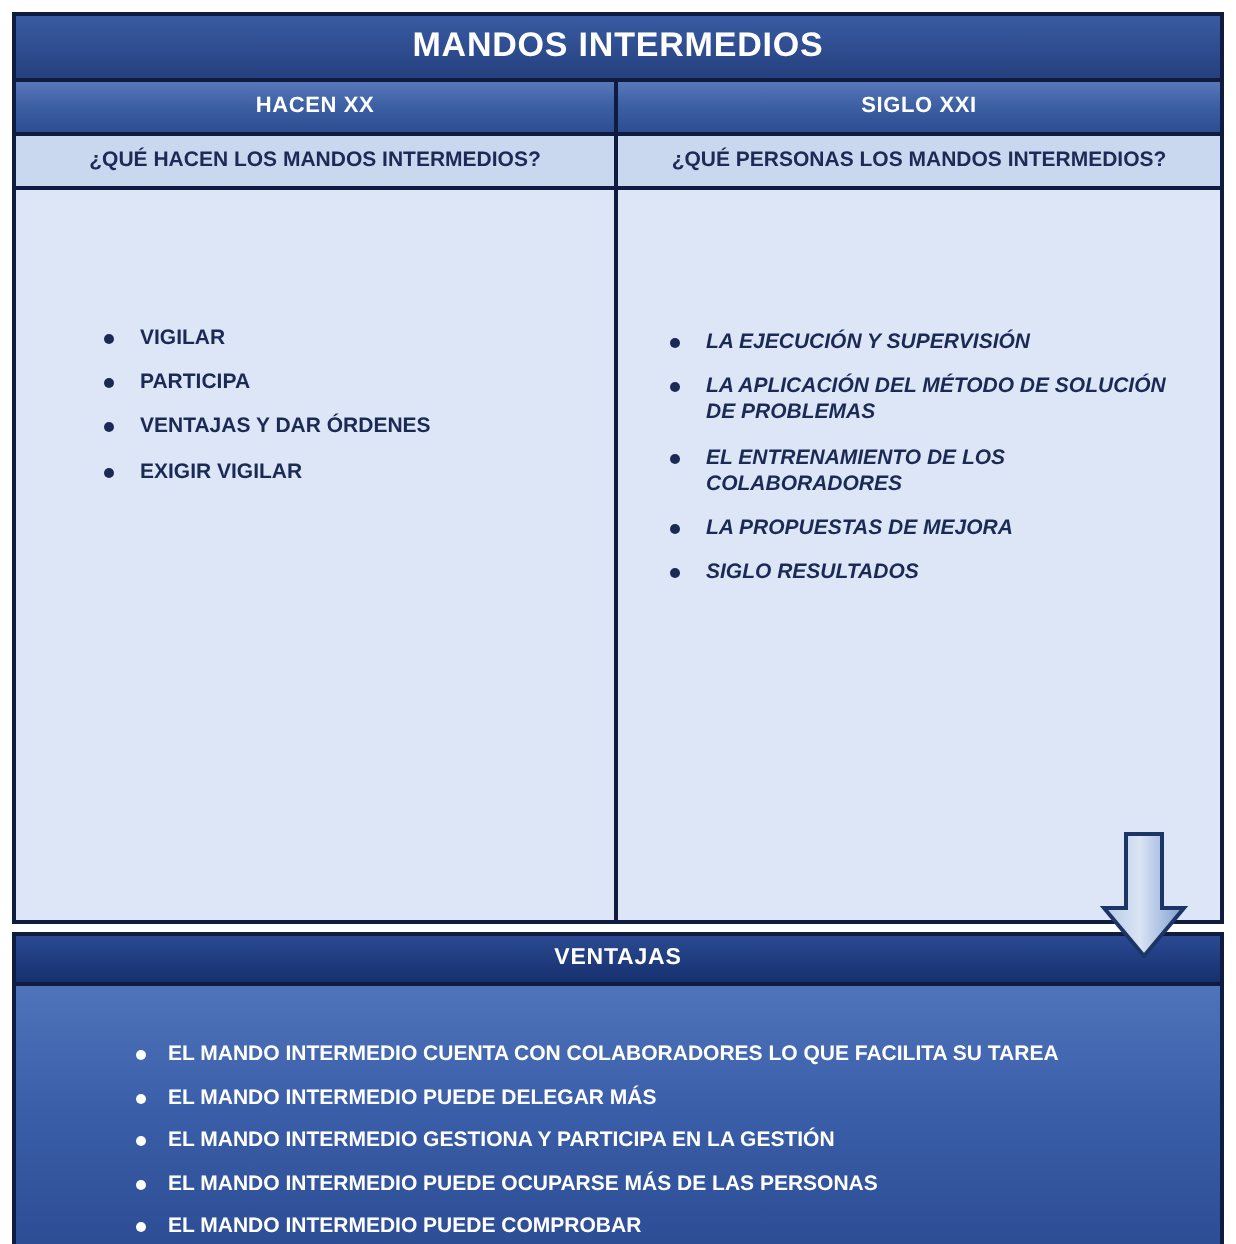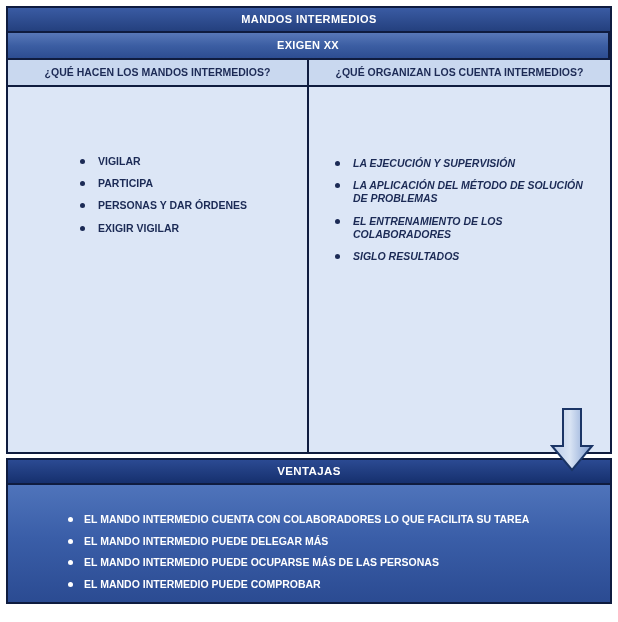--- a/index.html
+++ b/index.html
@@ -29,21 +29,21 @@
     width: 606px;
   }
 
   .title-bar {
     background: #2e4a8c;
     background: linear-gradient(to bottom, #3a5ba3 0%, #24407e 100%);
     border-bottom: 2px solid #0f1c3f;
     color: #ffffff;
     text-align: center;
     font-weight: bold;
-    font-size: 11px;
+    font-size: 17px;
     letter-spacing: 0.4px;
     padding: 5px 0 6px 0;
   }
 
   .century-row {
     display: flex;
     border-bottom: 2px solid #0f1c3f;
   }
   .century-cell {
     flex: 1 1 50%;
@@ -113,21 +113,21 @@
     left: 4px;
     top: 4px;
     width: 5px;
     height: 5px;
     border-radius: 50%;
     background: #1b2a55;
   }
 
   .left-list {
     position: absolute;
-    left: 68px;
+    left: 40px;
     top: 68px;
     right: 8px;
   }
   .right-list {
     position: absolute;
     left: 22px;
     top: 70px;
     right: 10px;
   }
   .right-list li {
@@ -197,44 +197,46 @@
 </head>
 <body>
 
 <div class="page">
 
   <div class="top-block">
 
     <div class="title-bar">MANDOS INTERMEDIOS</div>
 
     <div class="century-row">
-      <div class="century-cell left">EXIGEN XX</div>
+      <div class="century-cell left">HACEN XX</div>
+      <div class="century-cell">SIGLO XXI</div>
     </div>
 
     <div class="question-row">
       <div class="question-cell left">¿QUÉ HACEN LOS MANDOS INTERMEDIOS?</div>
-      <div class="question-cell">¿QUÉ ORGANIZAN LOS CUENTA INTERMEDIOS?</div>
+      <div class="question-cell">¿QUÉ PERSONAS LOS MANDOS INTERMEDIOS?</div>
     </div>
 
     <div class="content-row">
 
       <div class="content-cell left">
         <ul class="bullets left-list">
           <li>VIGILAR</li>
           <li>PARTICIPA</li>
-          <li>PERSONAS Y DAR ÓRDENES</li>
+          <li>VENTAJAS Y DAR ÓRDENES</li>
           <li>EXIGIR VIGILAR</li>
         </ul>
       </div>
 
       <div class="content-cell">
         <ul class="bullets right-list">
           <li>LA EJECUCIÓN Y SUPERVISIÓN</li>
           <li>LA APLICACIÓN DEL MÉTODO DE SOLUCIÓN DE PROBLEMAS</li>
           <li>EL ENTRENAMIENTO DE LOS COLABORADORES</li>
+          <li>LA PROPUESTAS DE MEJORA</li>
           <li>SIGLO RESULTADOS</li>
         </ul>
 
         <svg class="arrow" viewBox="0 0 44 64">
           <defs>
             <linearGradient id="arrowGrad" x1="0" y1="0" x2="1" y2="0">
               <stop offset="0%" stop-color="#b9cbe8"></stop>
               <stop offset="45%" stop-color="#d9e4f4"></stop>
               <stop offset="100%" stop-color="#7e9cd0"></stop>
             </linearGradient>
@@ -245,19 +247,20 @@
 
     </div>
   </div>
 
   <div class="bottom-block">
     <div class="ventajas-title">VENTAJAS</div>
     <div class="ventajas-body">
       <ul class="bullets-light">
         <li>EL MANDO INTERMEDIO CUENTA CON COLABORADORES LO QUE FACILITA SU TAREA</li>
         <li>EL MANDO INTERMEDIO PUEDE DELEGAR MÁS</li>
+        <li>EL MANDO INTERMEDIO GESTIONA Y PARTICIPA EN LA GESTIÓN</li>
         <li>EL MANDO INTERMEDIO PUEDE OCUPARSE MÁS DE LAS PERSONAS</li>
         <li>EL MANDO INTERMEDIO PUEDE COMPROBAR</li>
       </ul>
     </div>
   </div>
 
 </div>
 
 </body></html>

